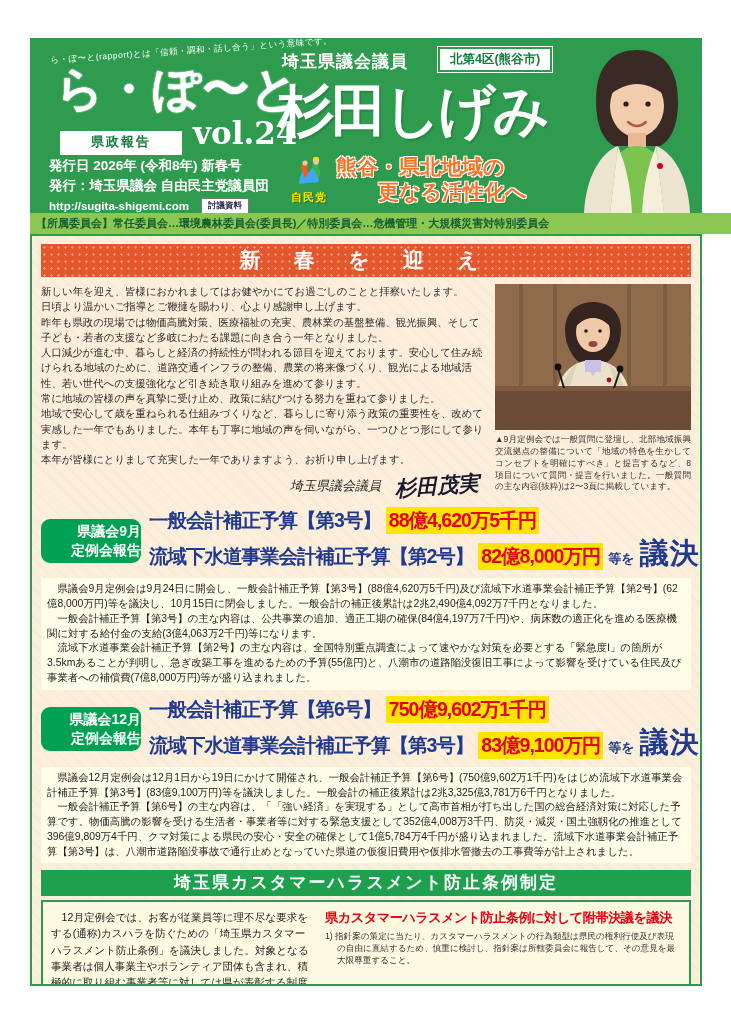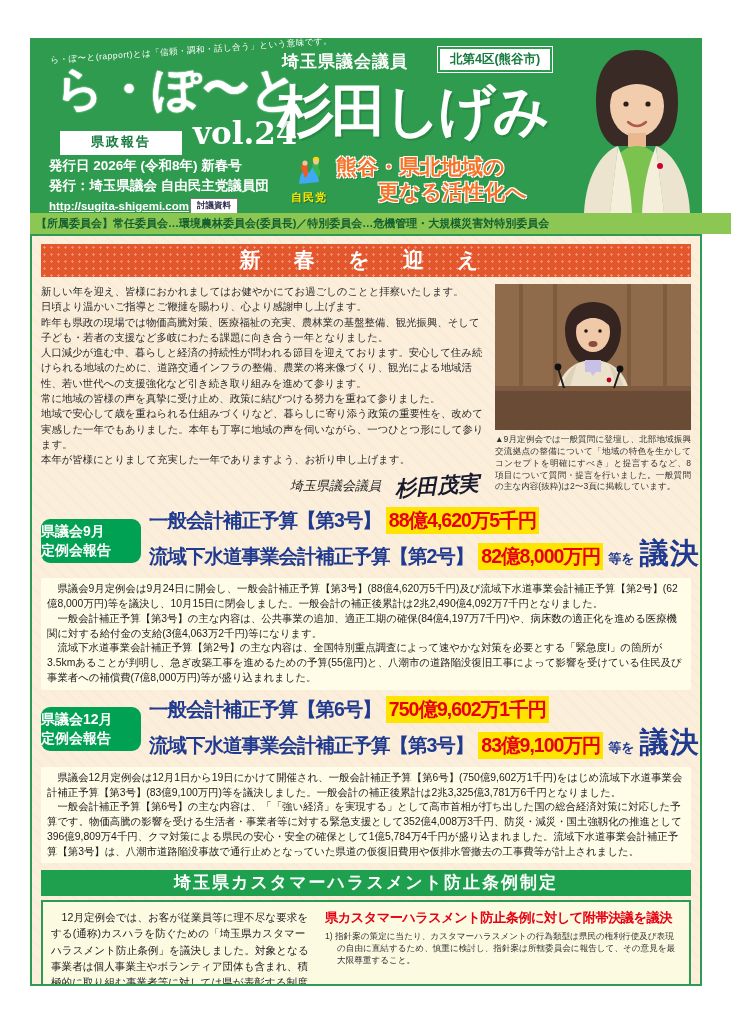--- a/index.html
+++ b/index.html
@@ -10,21 +10,21 @@
   
   .header { position:relative; width:672px; height:175px; background:#2e9b4e; overflow:hidden; }
   .motto { position:absolute; left:20px; top:7px; color:#fff; font-size:8.5px; transform:rotate(-4deg); letter-spacing:.5px; white-space:nowrap; }
   .logo { position:absolute; left:26px; top:20px; color:#fff; font-size:47px; font-weight:bold; letter-spacing:1px;
           text-shadow:0 0 2px #fff, 0 0 1px #fff; font-family:"DejaVu Sans", sans-serif; }
   .report-label { position:absolute; left:30px; top:93px; width:122px; height:24px; background:#fff; color:#157a3c;
           font-size:13px; font-weight:bold; text-align:center; line-height:21px; letter-spacing:2px; }
   .volume { position:absolute; left:163px; top:77px; color:#fff; font-size:31px; font-family:"DejaVu Serif", serif; font-weight:bold; }
   .pub-line1 { position:absolute; left:19px; top:119px; color:#fff; font-size:13.5px; font-weight:bold; }
   .pub-line2 { position:absolute; left:19px; top:139px; color:#fff; font-size:13.5px; font-weight:bold; }
-  .url-row { position:absolute; left:19px; top:160px; color:#fff; font-size:11.5px; font-weight:bold; display:flex; align-items:center; gap:1px;text-decoration:underline; }
+  .url-row { position:absolute; left:19px; top:160px; color:#fff; font-size:11.5px; font-weight:bold; display:flex; align-items:center; gap:12px; }
   .material-box { background:#fff; color:#2b2b4e; font-size:8.5px; font-weight:bold; padding:1px 6px; border:1px solid #777; }
   .member-title { position:absolute; left:252px; top:12px; color:#fff; font-size:17px; font-weight:bold; letter-spacing:1px; }
   .district-box { position:absolute; left:408px; top:9px; background:#fff; color:#157a3c; font-size:12.5px; font-weight:bold;
           padding:2px 10px; border:2px solid #2e9b4e; outline:1.5px solid #fff; }
   .name { position:absolute; left:248px; top:36px; color:#fff; font-size:56px; font-weight:bold; letter-spacing:-3px;
           text-shadow:2px 2px 0 rgba(0,0,0,.12); white-space:nowrap; }
   .party-block { position:absolute; left:256px; top:118px; width:46px; text-align:center; }
   .party-label { color:#ffe600; font-size:11px; font-weight:bold; letter-spacing:1px; text-shadow:1px 1px 0 #1a6b34; }
   .slogan { position:absolute; left:306px; top:116px; font-weight:bold; color:#f4752a; line-height:1.2;
           text-shadow:-1px -1px 0 #fff, 1px -1px 0 #fff, -1px 1px 0 #fff, 1px 1px 0 #fff, 2px 2px 0 rgba(0,0,0,.15); }
@@ -51,21 +51,21 @@
   .sign-title { font-family:"Liberation Serif", serif; font-size:13px; color:#222; font-style:italic; }
   .sign-name { font-family:"DejaVu Serif", serif; font-style:italic; font-size:21px; color:#1a1a2e; transform:rotate(-4deg); font-weight:bold; }
   .greet-photo-col { width:196px; }
   .speech-photo { width:196px; height:146px; display:block; }
   .photo-caption { margin-top:4px; font-size:8.6px; line-height:1.38; color:#333; text-align:justify; }
 
   
   .report { margin-top:6px; }
   .headline-row { display:flex; align-items:center; gap:8px; }
   .badge { width:100px; min-height:44px; background:#00a152; border-radius:9px; color:#fff; font-size:14px; font-weight:bold;
-          text-align:left; padding:3px 0; line-height:1.35; flex:none; }
+          text-align:right; padding:3px 0; line-height:1.35; flex:none; }
   .headlines { flex:1; }
   .hl-line { display:flex; align-items:baseline; gap:5px; white-space:nowrap; }
   .hl-label { color:#203a8f; font-size:19.5px; font-weight:bold; letter-spacing:-1px; }
   .hl-amount { color:#e70012; font-size:19.5px; font-weight:bold; background:#ffe400; padding:0 3px; letter-spacing:-1px; }
   .hl-small { color:#203a8f; font-size:13px; font-weight:bold; }
   .hl-big { color:#203a8f; font-size:29px; font-weight:bold; letter-spacing:1px; }
   .report-body { margin-top:4px; background:#fffce8; border-radius:2px; padding:4px 6px; font-size:10.4px; line-height:1.42; color:#222; }
   .report-body p { text-indent:1em; margin:0; }
 
   

